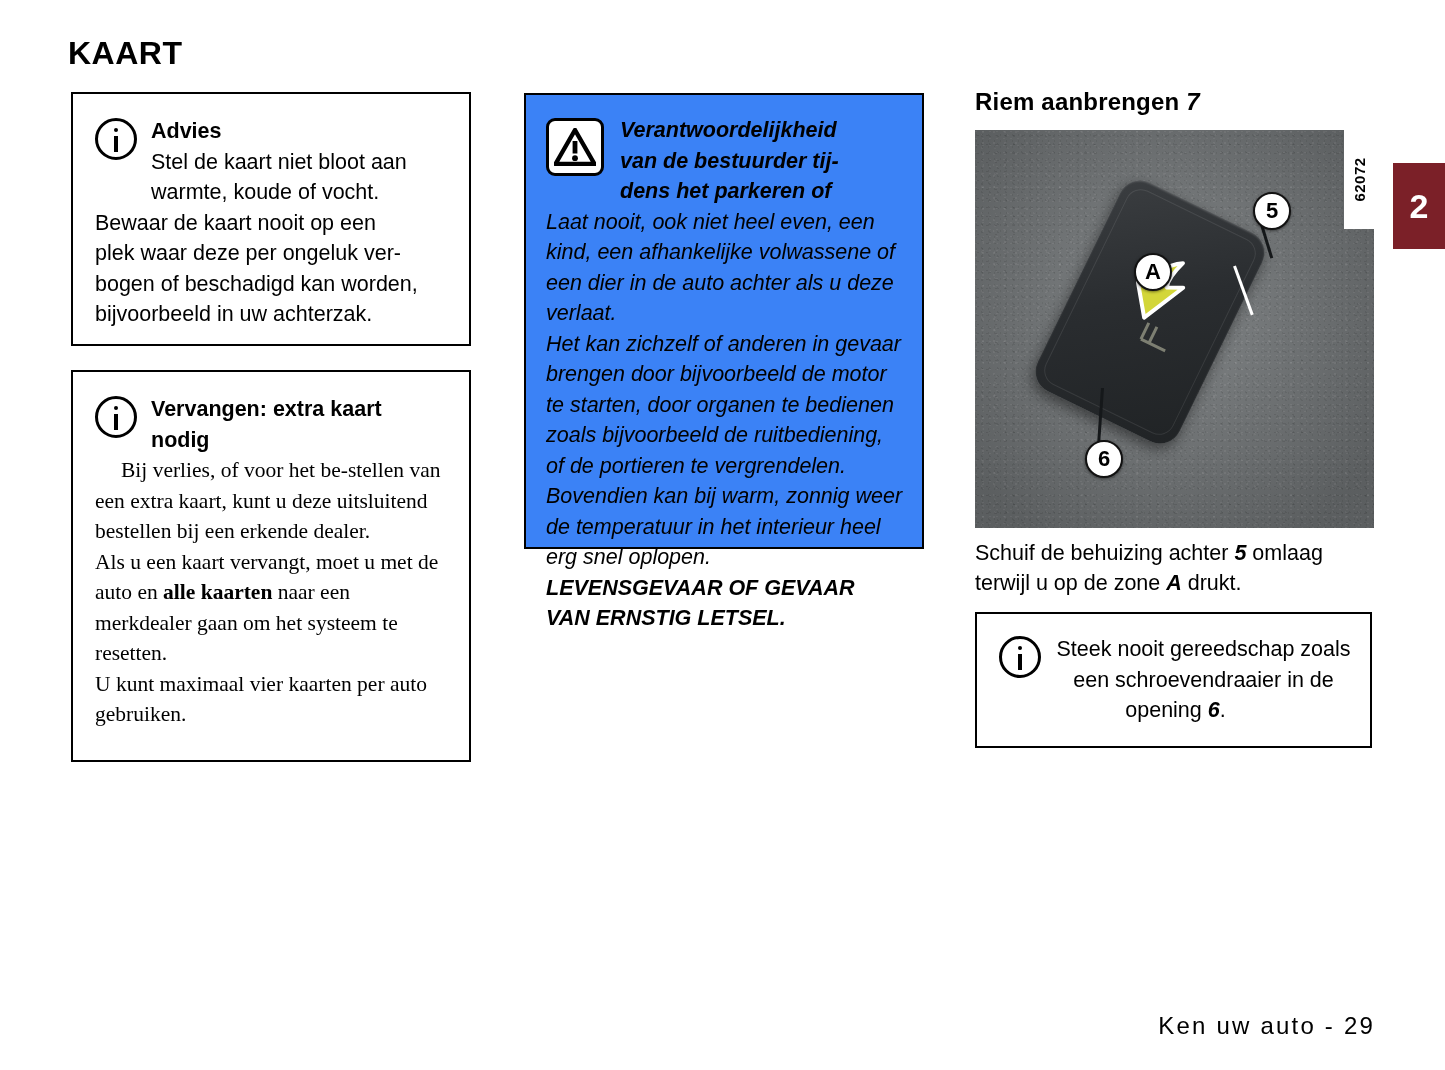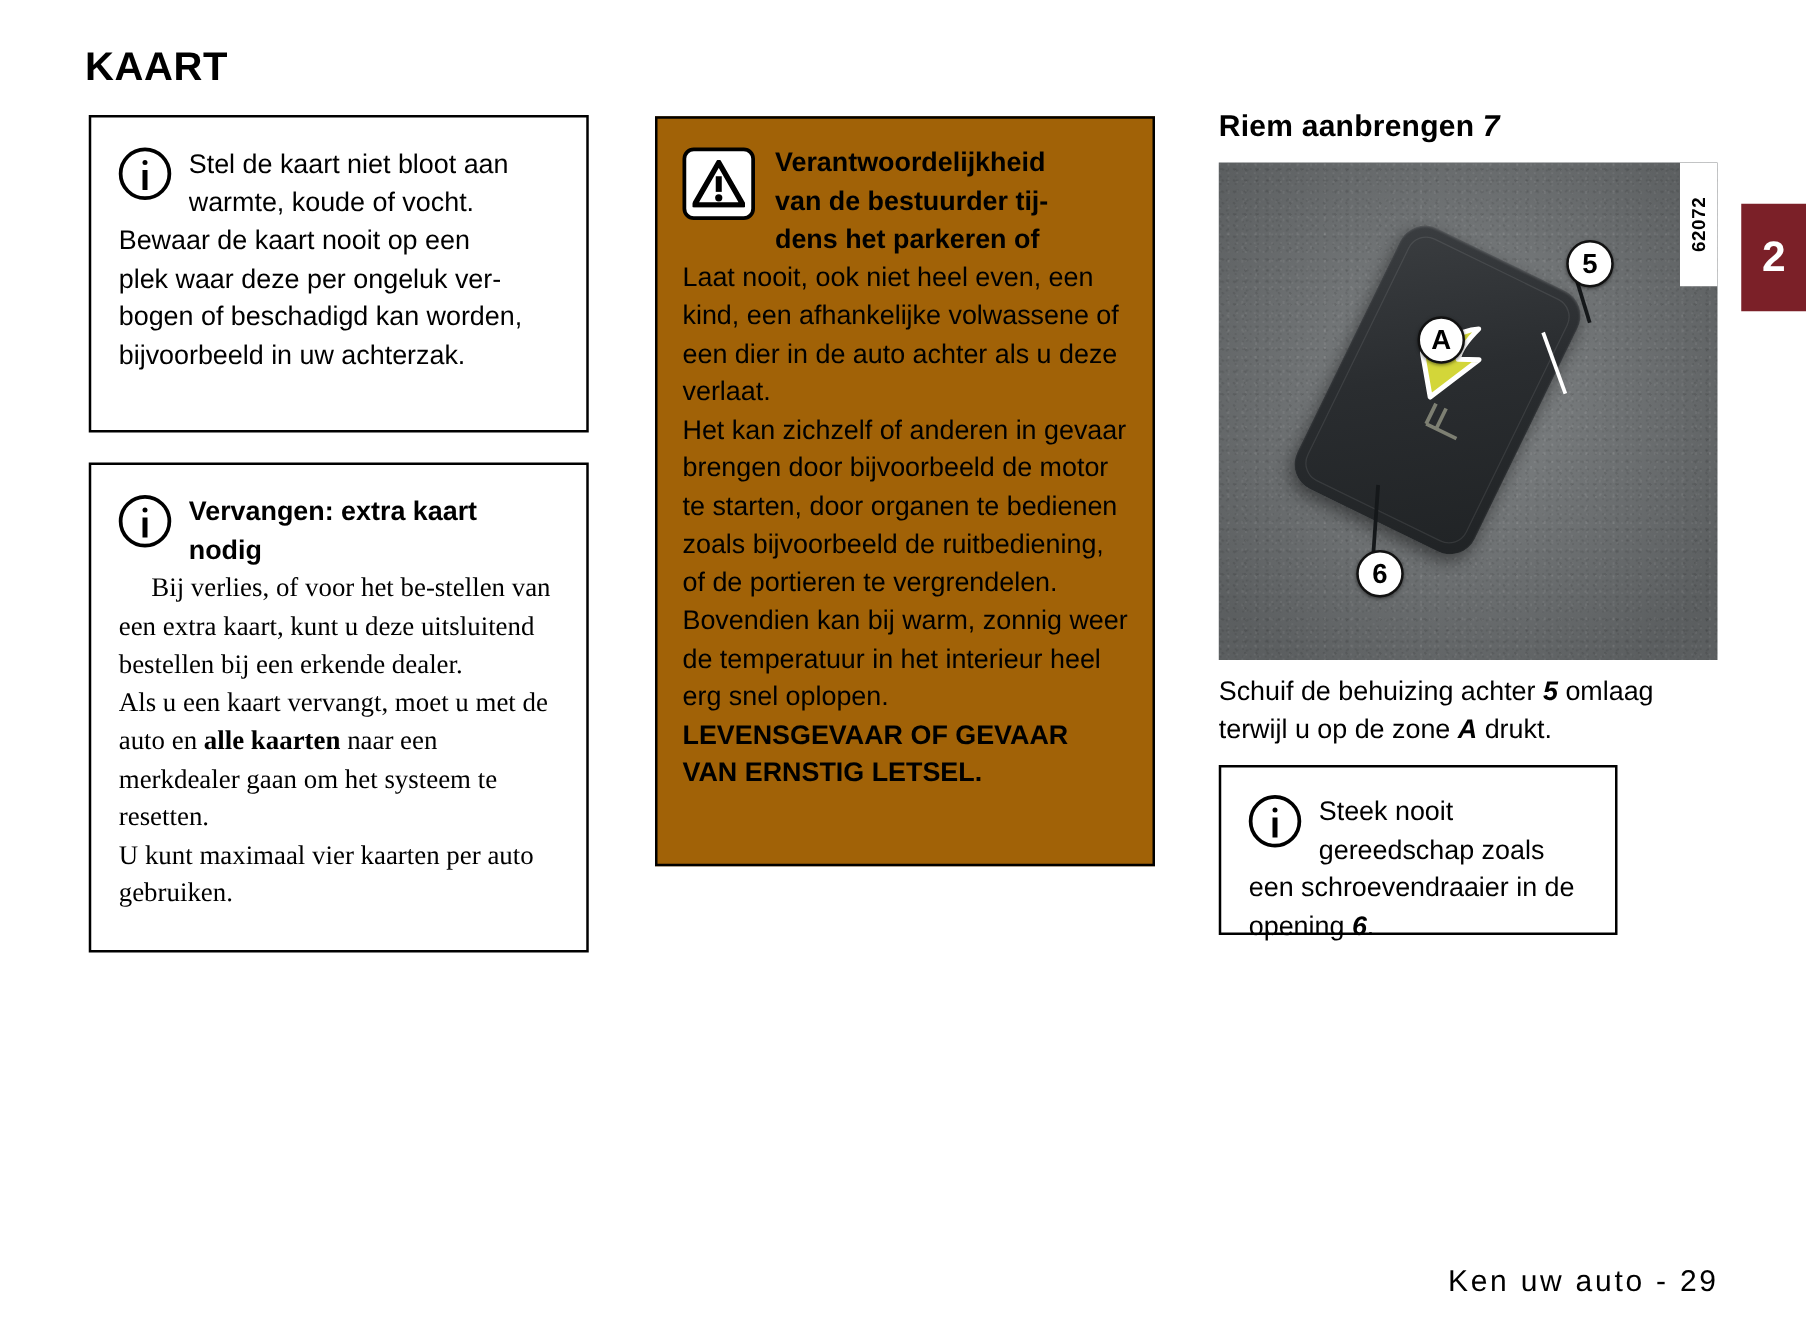--- a/index.html
+++ b/index.html
@@ -258,20 +258,21 @@
 
 <div class="chapter-tab" style="background: rgb(123, 32, 40);">
   <span>2</span>
 </div>
 
 <div class="info-box" style="left:71px; top:92px; width:400px; height:254px;">
   <div class="icon-float">
     <div class="icon-info"></div>
   </div>
   <div class="box-body wrap-text">
+    <div class="heading-inline">Advies</div>
     <div>Stel de kaart niet bloot aan</div>
     <div>warmte, koude of vocht.</div>
   </div>
   <div class="box-body" style="clear:both;">
     <div>Bewaar de kaart nooit op een</div>
     <div>plek waar deze per ongeluk ver-</div>
     <div>bogen of beschadigd kan worden,</div>
     <div>bijvoorbeeld in uw achterzak.</div>
   </div>
 </div>
@@ -288,21 +289,21 @@
     <p>
       <span style="display:inline-block; width:26px;"></span><span>Bij verlies, of voor het be-</span><span>stellen van een extra kaart, kunt u deze uitsluitend bestellen bij een erkende dealer.</span>
     </p>
     <p>
       <span>Als u een kaart vervangt, moet u met de auto en </span><b>alle kaarten</b><span> naar een merkdealer gaan om het systeem te resetten.</span>
     </p>
     <p>U kunt maximaal vier kaarten per auto gebruiken.</p>
   </div>
 </div>
 
-<div class="warn-box" style="left: 524px; top: 93px; width: 400px; height: 600px; background: #a16207;">
+<div class="warn-box" style="left: 524px; top: 93px; width: 400px; height: 456px; background: #3b82f6; font-style: italic;">
   <div class="icon-float" style="margin-right:16px; margin-top:3px;">
     <div class="icon-warning">
       <svg width="42" height="38" viewBox="0 0 42 38" aria-hidden="true">
         <path d="M21 2 L40.5 36 L1.5 36 Z" fill="none" stroke="#000" stroke-width="4.4" stroke-linejoin="round"></path>
         <rect x="18.6" y="13" width="4.8" height="12.5" fill="#000"></rect>
         <circle cx="21" cy="30.2" r="2.9" fill="#000"></circle>
       </svg>
     </div>
   </div>
   <div class="box-body wrap-text" style="font-weight:bold;">
@@ -357,21 +358,21 @@
 
   <div class="ref-notch">
     <span>62072</span>
   </div>
 </div>
 
 <div class="caption" style="left:975px; top:538px; width:399px;">
   <span>Schuif de behuizing achter </span><span class="bnum">5</span><span> omlaag terwijl u op de zone </span><span class="bnum">A</span><span> drukt.</span>
 </div>
 
-<div class="info-box" style="left:975px; top:612px; width:319px; height:136px; padding:20px 18px 18px 22px;">
+<div class="info-box" style="left:975px; top:612px; width:397px; height:136px; padding:20px 18px 18px 22px;text-align:center;">
   <div class="icon-float">
     <div class="icon-info"></div>
   </div>
   <div class="box-body">
     <span>Steek nooit gereedschap zoals een schroevendraaier in de opening </span><span class="bnum" style="font-weight:bold;font-style:italic;">6</span><span>.</span>
   </div>
 </div>
 
 <div class="footer">Ken uw auto - 29</div>
 

